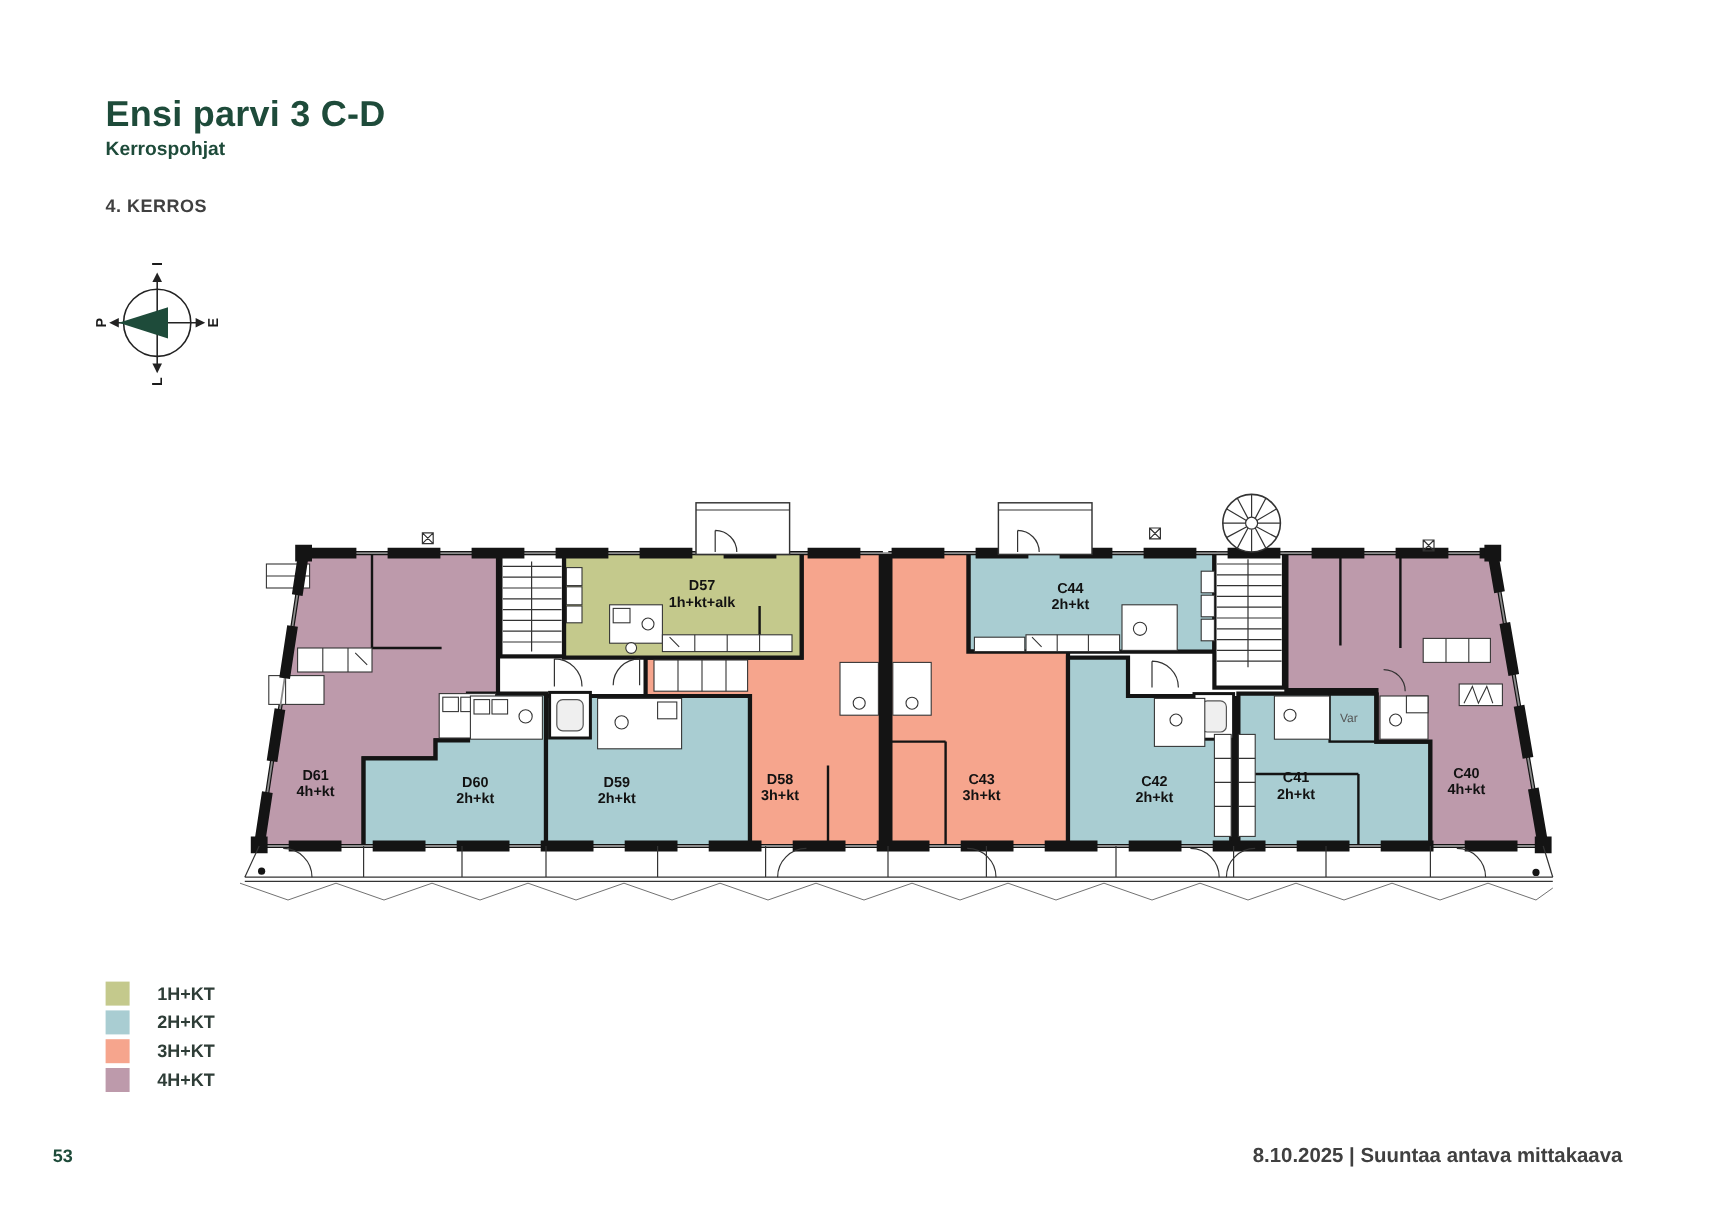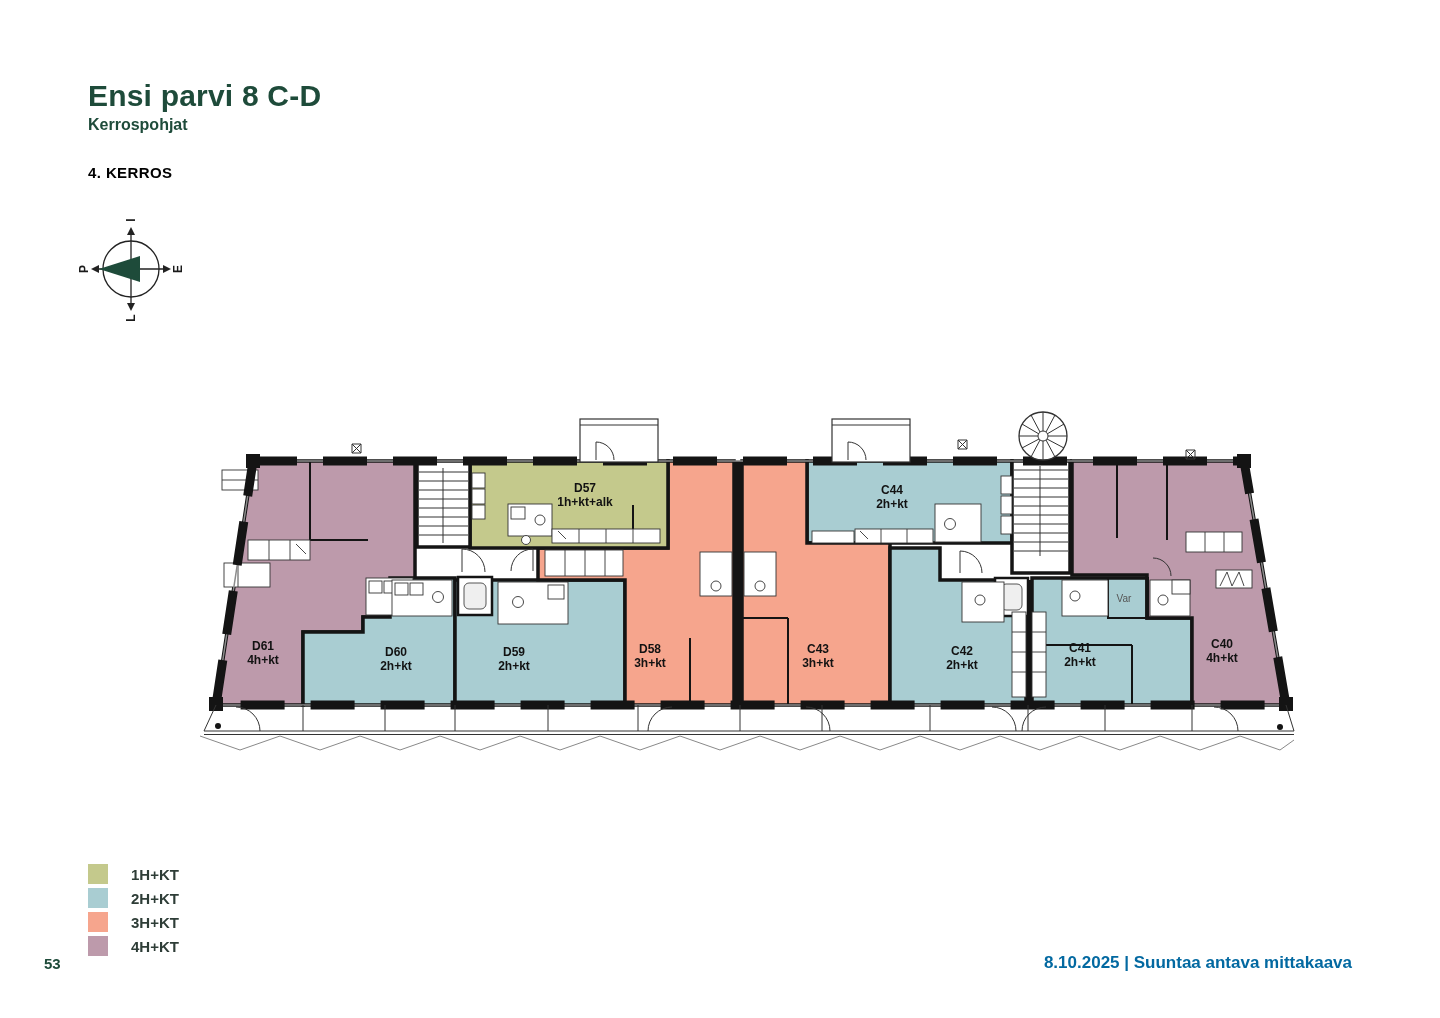--- a/index.html
+++ b/index.html
@@ -3,50 +3,50 @@
 <meta charset="utf-8">
 <style>
   html,body{margin:0;padding:0;}
   body{
     width:1440px;height:1018px;position:relative;background:#ffffff;
     font-family:"Liberation Sans",sans-serif;overflow:hidden;
   }
   .hdr{position:absolute;left:88px;top:80px;color:#1e4b3a;}
   .hdr h1{margin:0;font-size:30px;font-weight:600;letter-spacing:.2px;line-height:1.05;}
   .hdr .sub{font-size:16px;font-weight:700;margin-top:4px;}
-  .floor{position:absolute;left:88px;top:164px;color:#000000;font-size:15px;font-weight:700;letter-spacing:.4px;}
+  .floor{position:absolute;left:88px;top:164px;color:#404040;font-size:15px;font-weight:700;letter-spacing:.4px;}
   svg.plan{position:absolute;left:0;top:0;width:1440px;height:1018px;}
   
   .regions polygon{stroke:#141414;stroke-width:3.5;stroke-linejoin:miter;}
   .stairbox{fill:#fff;stroke:#141414;stroke-width:3.5;}
   .elev{fill:#fff;stroke:#141414;stroke-width:2.5;}
   .elevcar{fill:#efefef;stroke:#555;stroke-width:1;}
   .wall2{stroke:#141414;stroke-width:2;fill:none;}
   .thin{stroke:#333;stroke-width:1;fill:none;}
   .fix rect,.fix path{stroke:#333;stroke-width:.9;fill:#fff;}
   .fix circle{stroke:#333;stroke-width:.9;fill:#fff;}
   .glass{fill:none;stroke:#8c8c8c;stroke-width:1.5;}
   .wallmain{fill:none;stroke:#141414;stroke-width:9;stroke-dasharray:44 26;}
   .zig{stroke:#6b6b6b;stroke-width:.8;fill:none;}
   .apt-label{font:700 12px "Liberation Sans",sans-serif;fill:#121212;text-anchor:middle;}
   .small-label{font:400 10px "Liberation Sans",sans-serif;fill:#555;text-anchor:middle;}
   .compass-letter{font:700 12px "Liberation Sans",sans-serif;fill:#1a1a1a;text-anchor:middle;}
   
-  .legend{position:absolute;left:88px;top:864px;text-align:center;}
+  .legend{position:absolute;left:88px;top:818px;text-align:center;}
   .legend-row{display:flex;align-items:center;gap:23px;margin-bottom:4px;}
   .swatch{width:20px;height:20px;display:inline-block;}
   .legend-label{font-size:15px;font-weight:600;color:#2e3d37;}
   .pageno{position:absolute;left:44px;top:955px;font-size:15px;font-weight:700;color:#1e4b3a;}
-  .footer-right{position:absolute;right:88px;top:953px;font-size:17px;font-weight:700;color:#0369a1;text-align:center;}
+  .footer-right{position:absolute;right:88px;top:953px;font-size:17px;font-weight:700;color:#404040;text-align:center;}
 </style>
 </head>
 <body>
 
 <header class="hdr">
-  <h1>Ensi parvi 8 C-D</h1>
+  <h1>Ensi parvi 3 C-D</h1>
   <div class="sub">Kerrospohjat</div>
 </header>
 
 <div class="floor">4. KERROS</div>
 
 <svg class="plan" viewBox="0 0 1440 1018">
 
   <g>
     <circle cx="131" cy="269" r="28" fill="none" stroke="#222" stroke-width="1.3"></circle>
     <path d="M131,233 V305 M97,269 H165" stroke="#222" stroke-width="1.3"></path>

